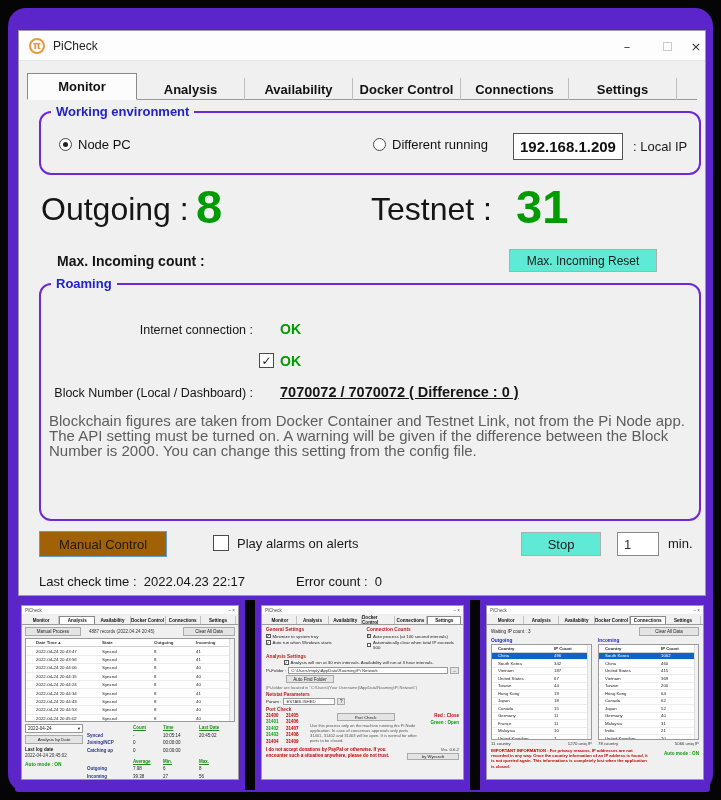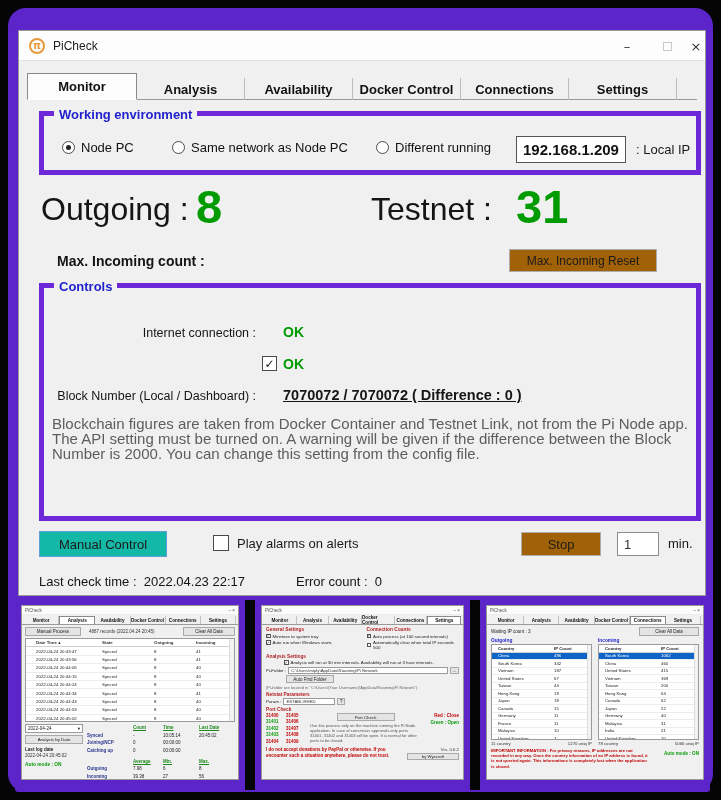--- a/index.html
+++ b/index.html
@@ -24,54 +24,54 @@
   .maxbox{width:9px;height:9px;border:1px solid #c9c9c9;display:inline-block;}
   .closebtn{width:18px;overflow:hidden;}
 
   .tabbar{position:absolute;left:8px;top:42px;right:8px;height:27px;display:flex;
           border-bottom:1px solid #9a9a9a;}
   .tab{width:108px;display:flex;align-items:center;justify-content:center;font-size:13px;
        font-weight:bold;color:#111;border-right:1px solid #bdbdbd;height:22px;margin-top:5px;}
   .tab.active{background:#fcfcfc;border:1px solid #8a8a8a;border-bottom:1px solid #fcfcfc;
               height:27px;margin-top:0;width:110px;}
 
-  .groupbox{position:absolute;border:5px solid #6d28d9;border-radius:0;}
+  .groupbox{position:absolute;border:2px solid #6d28d9;border-radius:12px;}
   .legend{position:absolute;top:-9px;left:10px;background:#f0f0f0;padding:0 5px;
           font-size:13px;font-weight:bold;color:#2222cc;}
 
   .g-env{left:20px;top:80px;width:662px;height:64px;}
   .radio-row{position:absolute;left:0;top:24px;width:100%;height:26px;}
   .radio{position:absolute;display:flex;align-items:center;font-size:13px;color:#111;}
   .rdot{width:13px;height:13px;border:1px solid #4a4a4a;border-radius:50%;background:#fff;
         margin-right:6px;position:relative;}
   .radio.sel .rdot::after{content:"";position:absolute;left:3px;top:3px;width:5px;height:5px;
         border-radius:50%;background:#222;}
   .ip-input{position:absolute;left:472px;top:-4px;width:110px;height:27px;border:1px solid #555;
         font-family:"Liberation Sans",sans-serif;font-size:15px;font-weight:bold;padding:0 6px;color:#111;}
   .ip-label{position:absolute;left:592px;top:2px;font-size:13px;}
 
   .big-label{position:absolute;font-size:32px;color:#151515;letter-spacing:0;}
   .big-num{position:absolute;font-size:47px;font-weight:bold;color:#009b00;}
   .max-row{position:absolute;top:222px;left:38px;font-size:14px;font-weight:bold;color:#151515;}
   .max-val{position:absolute;top:222px;left:217px;font-size:15px;font-weight:bold;color:#151515;}
-  .btn{background:#a16207;border:1px solid #adadad;font-size:12px;color:#1a1a1a;
+  .btn{background:#5eead4;border:1px solid #adadad;font-size:12px;color:#1a1a1a;
        display:flex;align-items:center;justify-content:center;font-family:"Liberation Sans",sans-serif;}
   .reset-btn{position:absolute;left:490px;top:218px;width:148px;height:23px;}
 
   .g-ctl{left:20px;top:252px;width:662px;height:238px;}
   .ctl-label{position:absolute;left:0;width:212px;text-align:right;font-size:12.5px;color:#151515;}
   .ctl-ok{position:absolute;left:239px;font-size:14px;font-weight:bold;color:#009b00;}
   .chk{width:15px;height:15px;border:1px solid #4a4a4a;background:#fff;font-size:12px;
        display:flex;align-items:center;justify-content:center;color:#222;
        font-family:"DejaVu Sans",sans-serif;}
   .ctl-chk{position:absolute;left:218px;top:68px;}
   .block-val{position:absolute;left:239px;top:99px;font-size:14.5px;font-weight:bold;color:#151515;text-decoration:underline;}
   .ctl-note{position:absolute;left:8px;top:128px;width:646px;font-size:15px;line-height:15px;color:#5d5d5d;}
 
-  .manual-btn{position:absolute;left:20px;top:500px;width:128px;height:26px;background:#14b8a6;
+  .manual-btn{position:absolute;left:20px;top:500px;width:128px;height:26px;background:#a16207;
        border:1px solid #5e9fd8;font-size:13px;}
   .alarm-chk{position:absolute;left:194px;top:504px;width:16px;height:16px;}
   .alarm-label{position:absolute;left:218px;top:505px;font-size:13px;}
   .stop-btn{position:absolute;left:502px;top:501px;width:80px;height:24px;font-size:13px;}
   .min-input{position:absolute;left:598px;top:501px;width:42px;height:24px;border:1px solid #8a8a8a;
        font-family:"Liberation Sans",sans-serif;font-size:13px;padding:0 6px;color:#333;background:#fff;}
   .min-label{position:absolute;left:649px;top:505px;font-size:13px;}
 
   .statusrow{position:absolute;top:543px;font-size:13px;color:#151515;}
   .auto-date{color:#2222cc;font-weight:bold;}
@@ -202,43 +202,39 @@
         </div>
       </div>
 
     <div class="groupbox g-env">
       <span class="legend">Working environment</span>
       <div class="radio-row">
         <span class="radio sel" style="left:18px">
           <span class="rdot"></span>
           <span>Node PC</span>
         </span>
-        <span class="radio" style="left:128px">
-          <span class="rdot"></span>
-          <span>Same network as Node PC</span>
-        </span>
         <span class="radio" style="left:332px">
           <span class="rdot"></span>
           <span>Different running</span>
         </span>
         <input class="ip-input" value="192.168.1.209" style="">
         <span class="ip-label">: Local IP</span>
       </div>
     </div>
 
     <span class="big-label" style="left:22px;top:160px">Outgoing :</span>
     <span class="big-num" style="left:177px;top:148px">8</span>
     <span class="big-label" style="left:352px;top:160px">Testnet :</span>
     <span class="big-num" style="left:497px;top:148px">31</span>
 
     <span class="max-row">Max. Incoming count :</span>
     <div class="btn reset-btn">Max. Incoming Reset</div>
 
     <div class="groupbox g-ctl">
-      <span class="legend">Controls</span>
+      <span class="legend">Roaming</span>
       <span class="ctl-label" style="top:38px">Internet connection :</span>
       <span class="ctl-ok" style="top:36px">OK</span>
       <span class="chk ctl-chk">✓</span>
       <span class="ctl-ok" style="top:68px">OK</span>
       <span class="ctl-label" style="top:101px">Block Number  (Local / Dashboard) :</span>
       <span class="block-val">7070072 / 7070072  ( Difference : 0 )</span>
       <div class="ctl-note">Blockchain figures are taken from Docker Container and Testnet Link, not from the Pi Node app. The API setting must be turned on. A warning will be given if the difference between the Block Number is 2000. You can change this setting from the config file.</div>
     </div>
 
     <div class="btn manual-btn">Manual Control</div>

